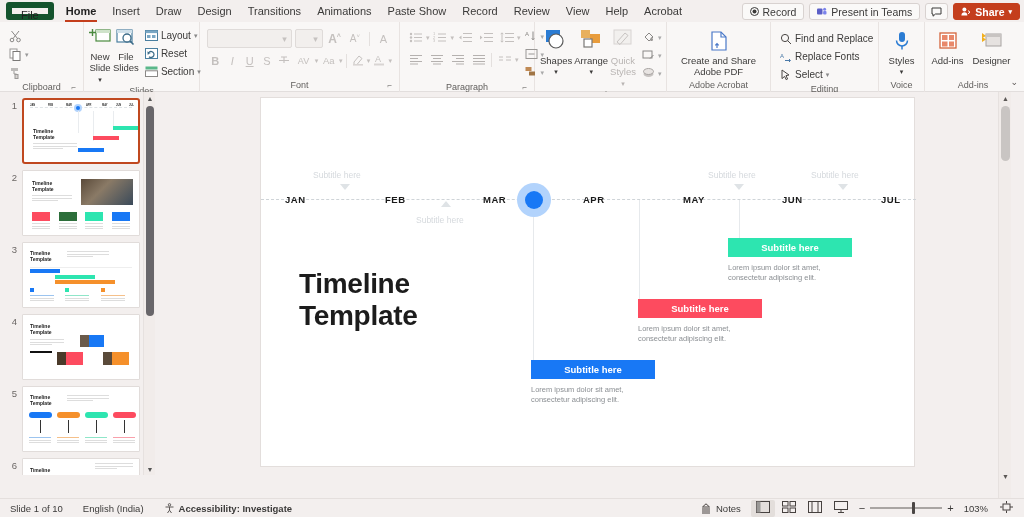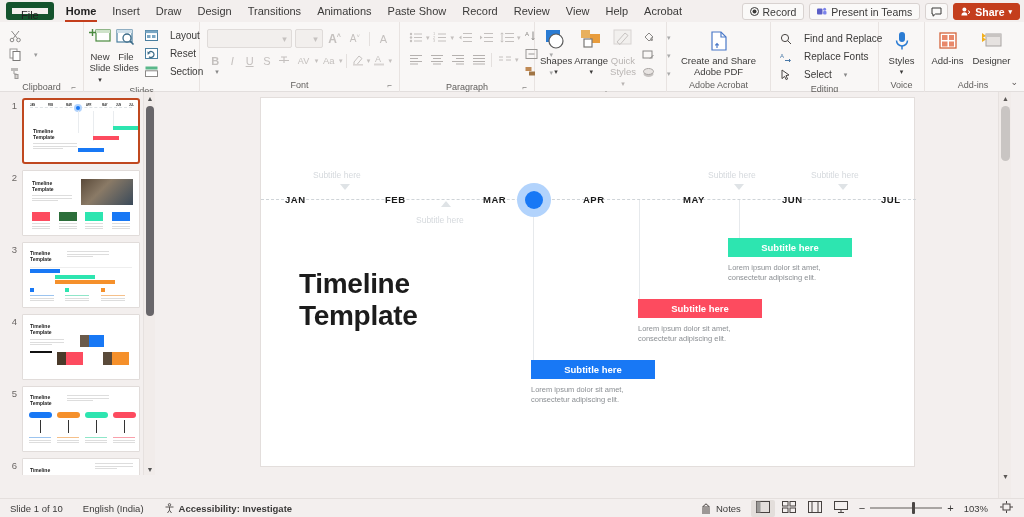--- a/index.html
+++ b/index.html
@@ -68,21 +68,21 @@
     display: flex; flex-direction: column; align-items: center; width: 40px;
     font-size: 9.5px; color: #3b3a39; line-height: 11px; padding-top: 2px;
   }
   .bigbtn.wide { width: 56px; }
   .bigbtn.w78 { width: 78px; }
   .bigbtn .glyph { margin-bottom: 2px; }
   .bigbtn .cap { text-align: center; }
   .bigbtn.dim { color: #b9b5b3; }
   .smallrow { display: flex; flex-direction: column; gap: 1px; padding-top: 2px; }
   .smallbtn {
-    display: flex; align-items: center; gap: 12px; font-size: 10px;
+    display: flex; align-items: center; gap: 3px; font-size: 10px;
     color: #3b3a39; height: 17px; padding: 0 4px; white-space: nowrap;
   }
   .ico { display: inline-flex; align-items: center; justify-content: center; }
 
   
   .fontgrp { width: 200px; }
   .font-row1 { display: flex; align-items: center; gap: 3px; }
   .fontbox {
     height: 19px; border: 1px solid #dfdbd9; background: #f2efed;
     border-radius: 2px; display: flex; align-items: center;

